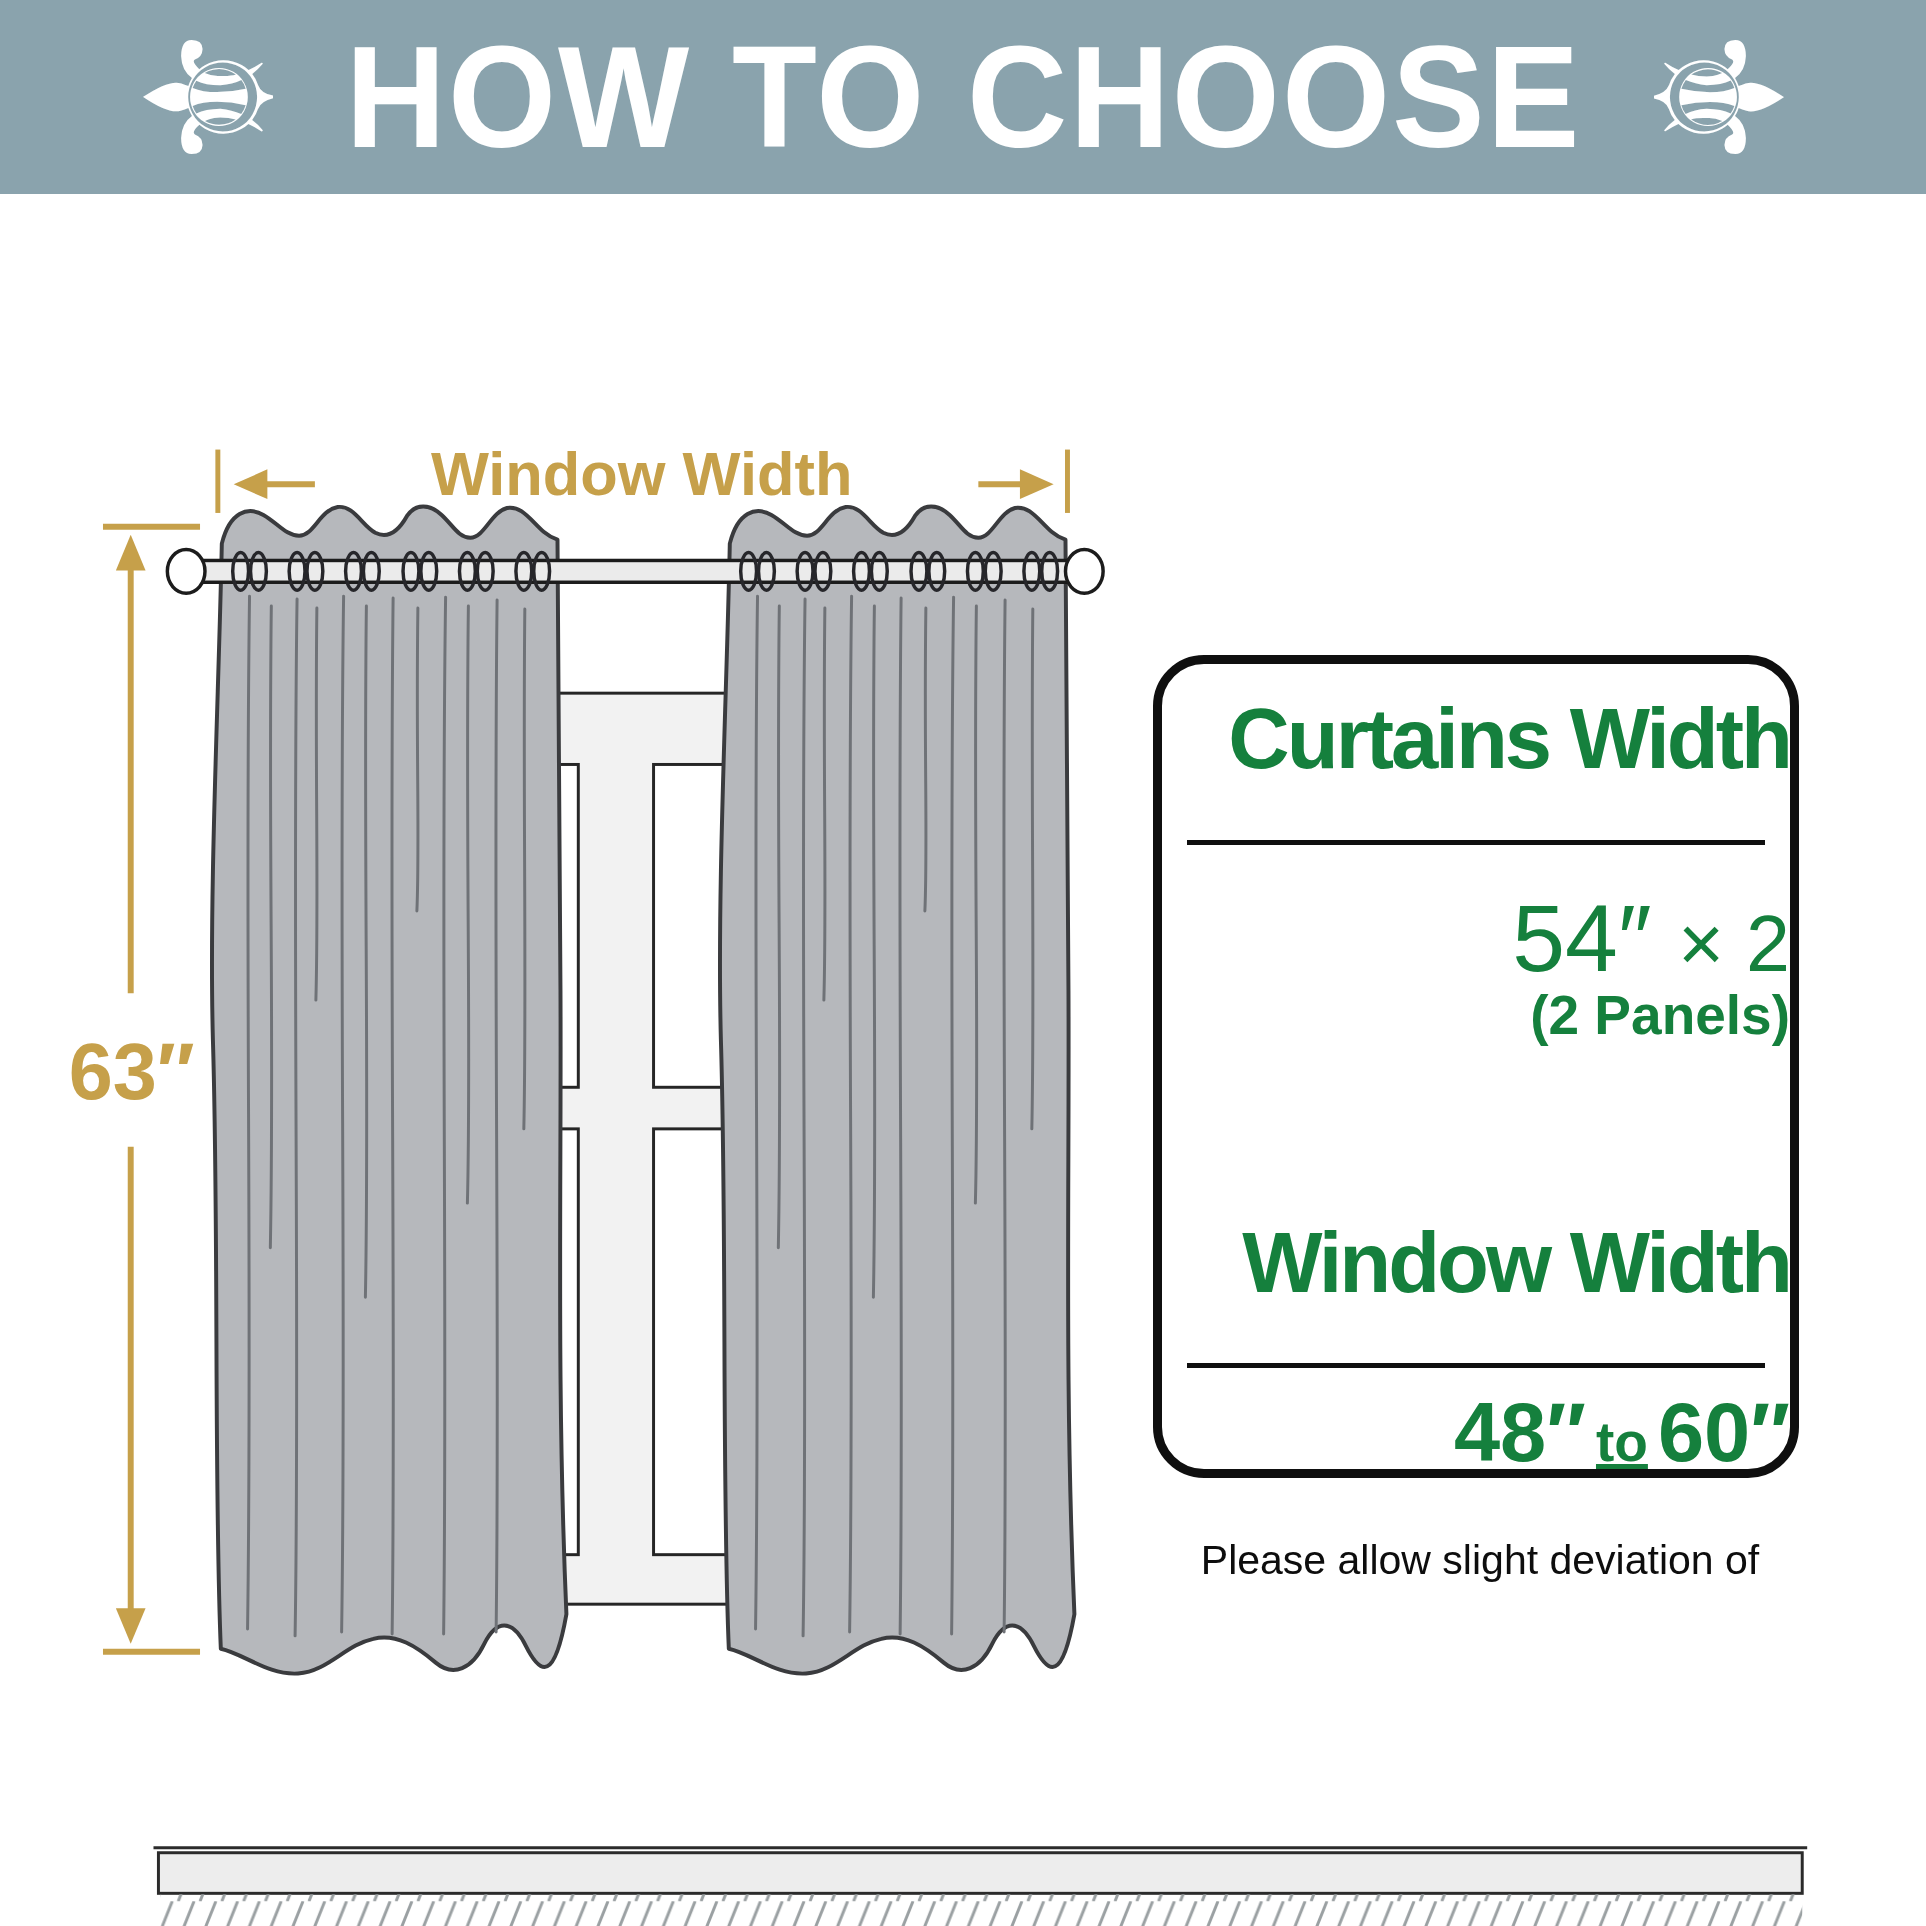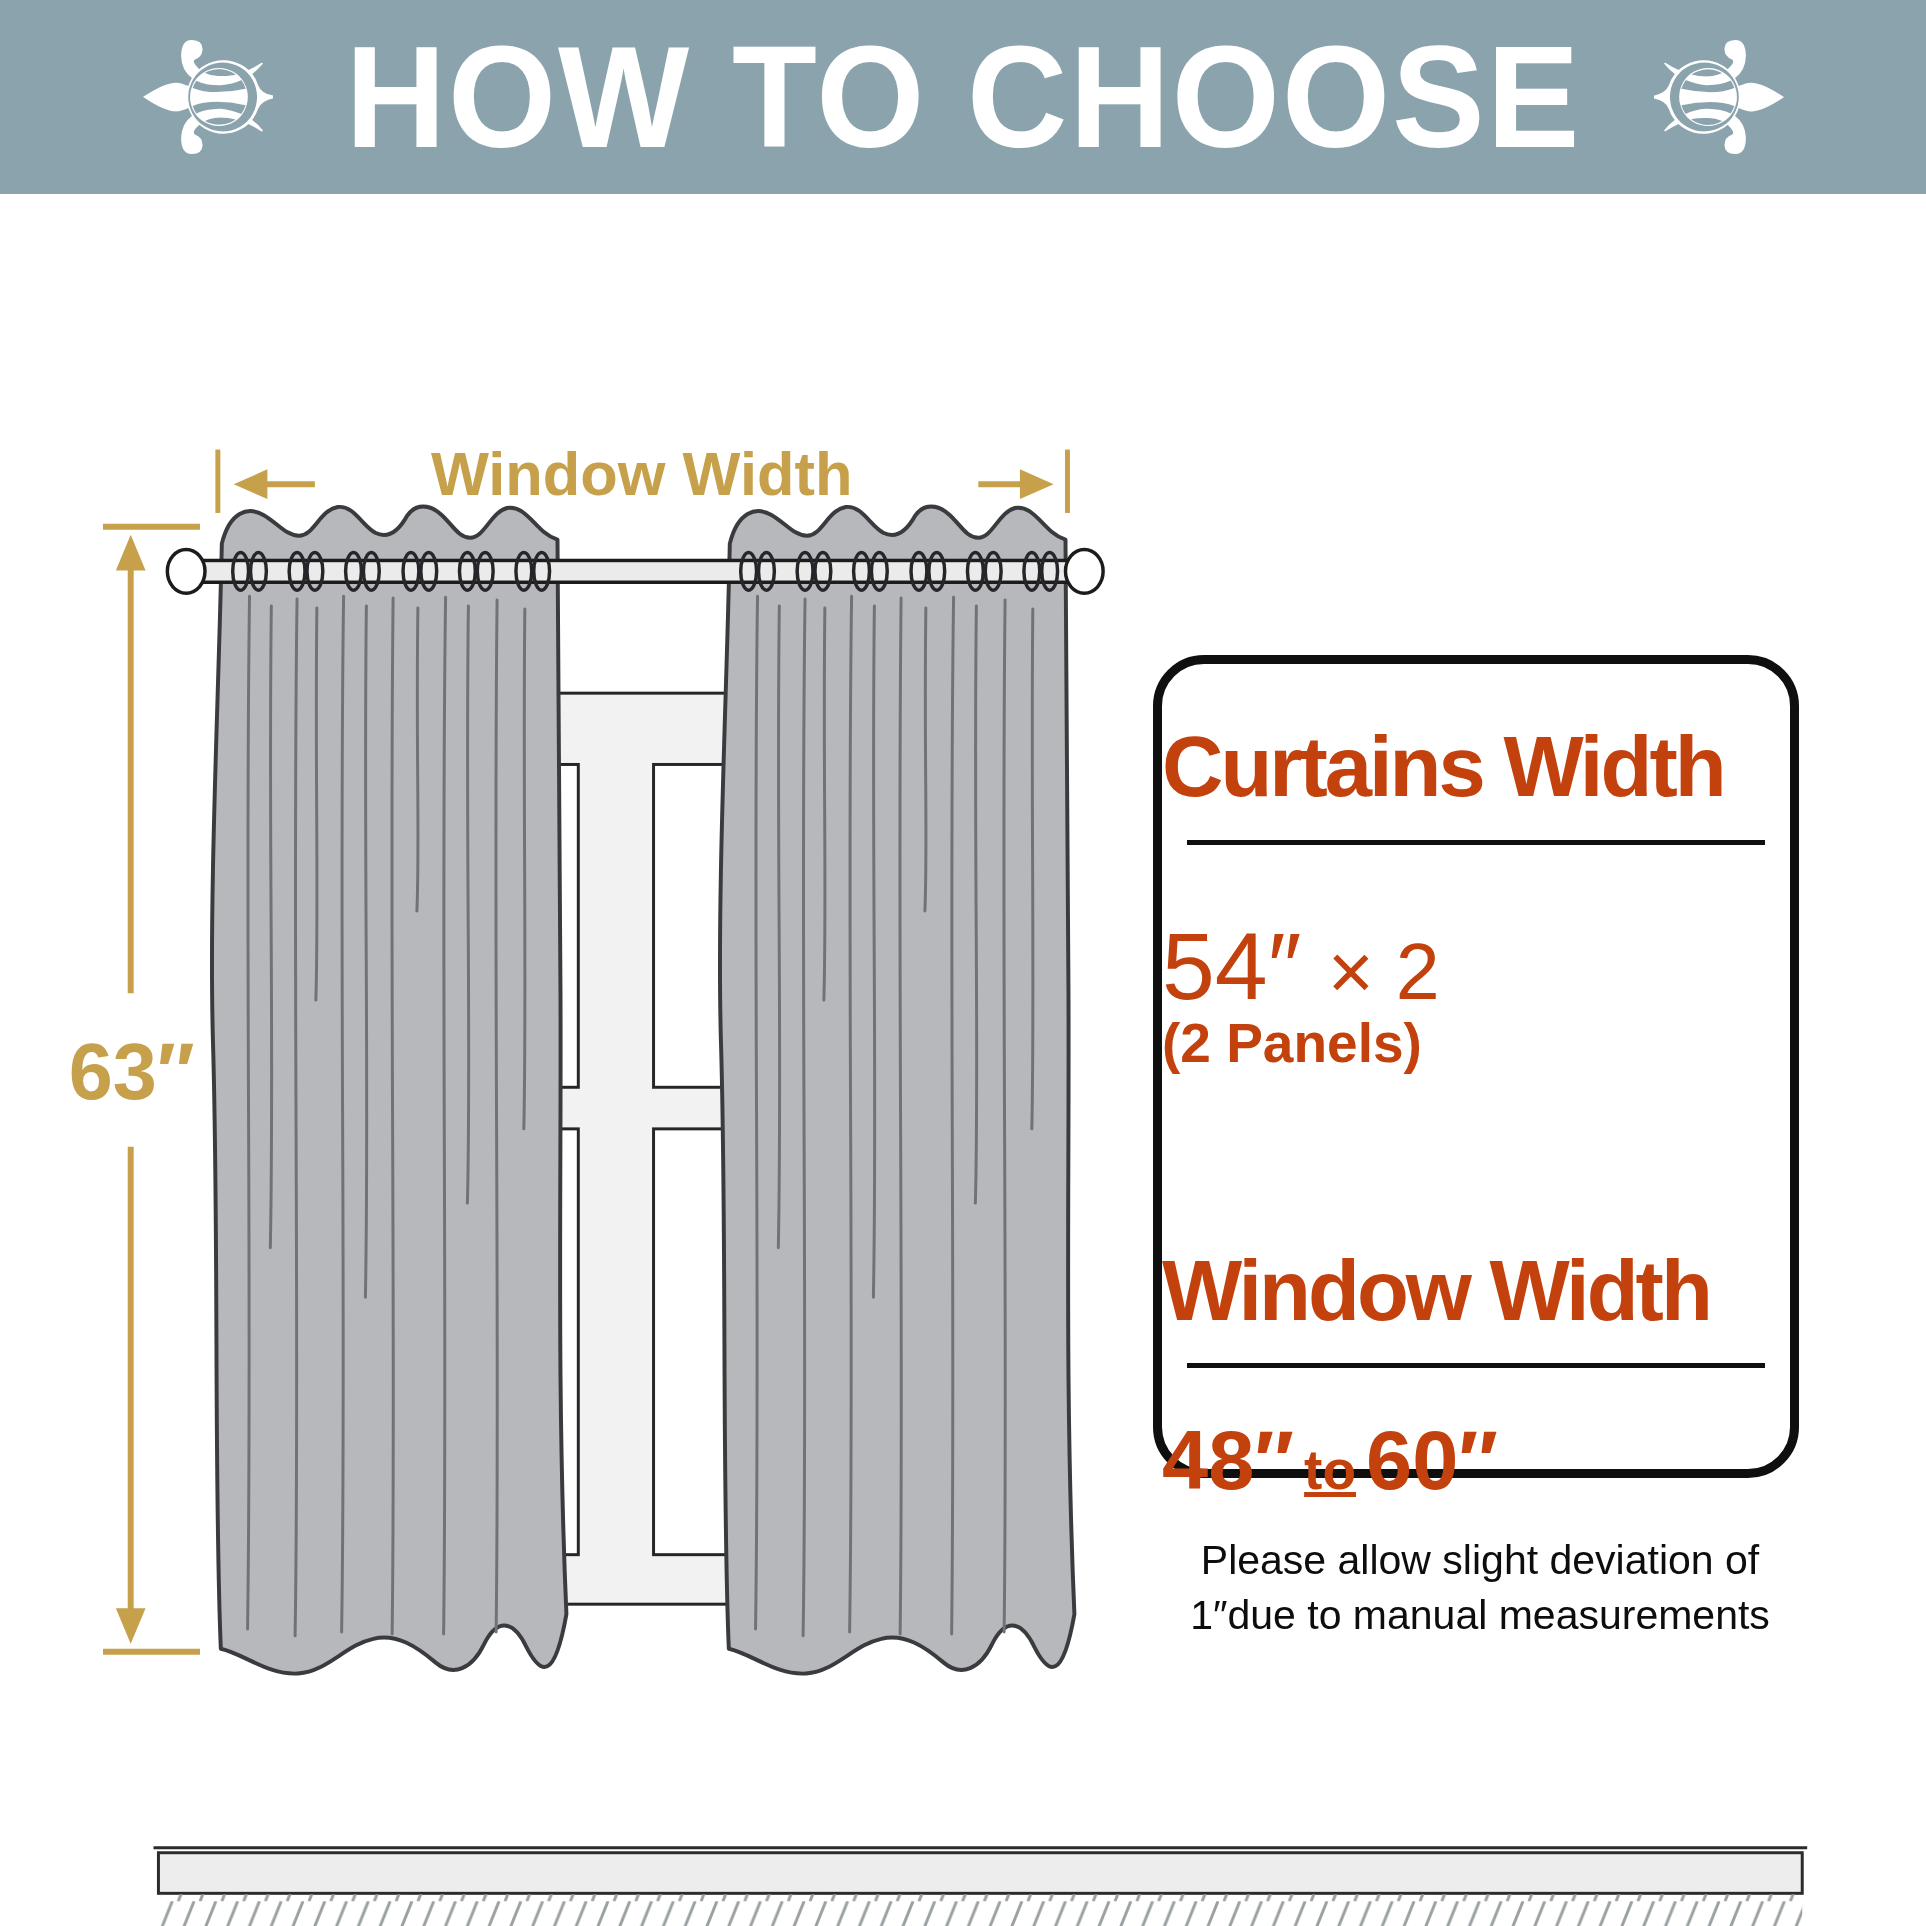--- a/index.html
+++ b/index.html
@@ -19,21 +19,21 @@
     color:#ffffff;font-size:139px;font-weight:bold;letter-spacing:2px;
     display:inline-block;transform:scaleY(1.04);white-space:nowrap;
   }
   
   #diagram{position:absolute;left:0;top:0;width:1927px;height:1927px;}
   
   .sbox{
     position:absolute;left:1153px;top:655px;width:646px;height:823px;
     background:#ffffff;border:9px solid #0f0f0f;border-radius:51px;box-sizing:border-box;
   }
-  .sbox .abs{position:absolute;left:0;right:0;text-align:left;color:#c2410c;margin-top:28px;}
+  .sbox .abs{position:absolute;left:0;right:0;text-align:right;color:#15803d;}
   .sb-h1{top:26px;font-size:85px;font-weight:bold;letter-spacing:-3px;}
   .sb-div1{position:absolute;left:4%;right:4%;top:176px;height:5px;background:#0f0f0f;}
   .sb-val1{top:220px;font-size:95px;font-weight:normal;}
   .sb-val1 .mult{font-size:79px;}
   .sb-panels{top:319px;font-size:55px;font-weight:bold;}
   .sb-band{
     position:absolute;left:0;right:0;top:381px;height:117px;background:#8aa3ad;
     display:flex;align-items:center;justify-content:center;
   }
   .sb-band-text{
@@ -181,17 +181,16 @@
     <div class="abs sb-panels">(2 Panels)</div>
     <div class="abs sb-h2">Window Width</div>
     <div class="sb-div2"></div>
     <div class="abs sb-val2">
       <span>48″</span><span class="toword">to</span><span>60″</span>
     </div>
   </div>
 
   <div class="note">
     <div>Please allow slight deviation of</div>
-    <div>1″due to manual measurements</div>
   </div>
 
 </div>
 
 
 </body></html>

